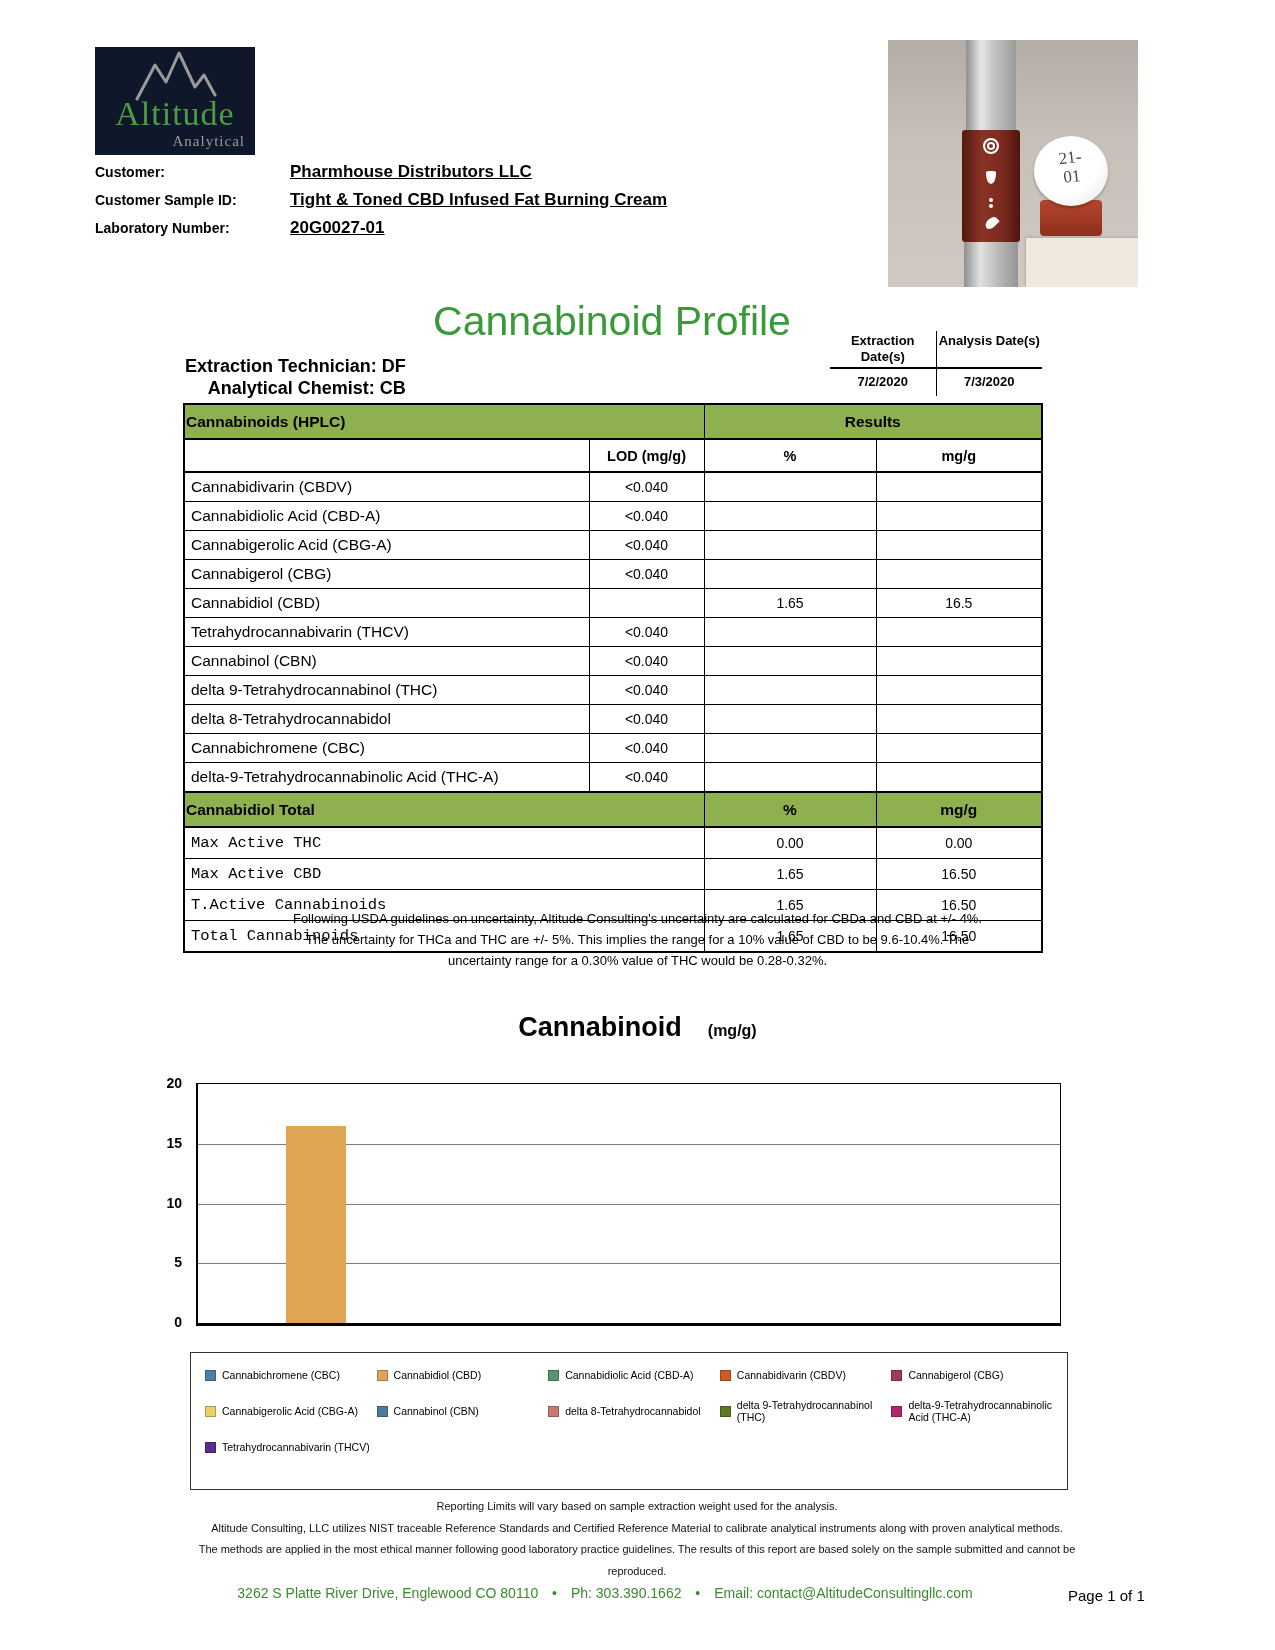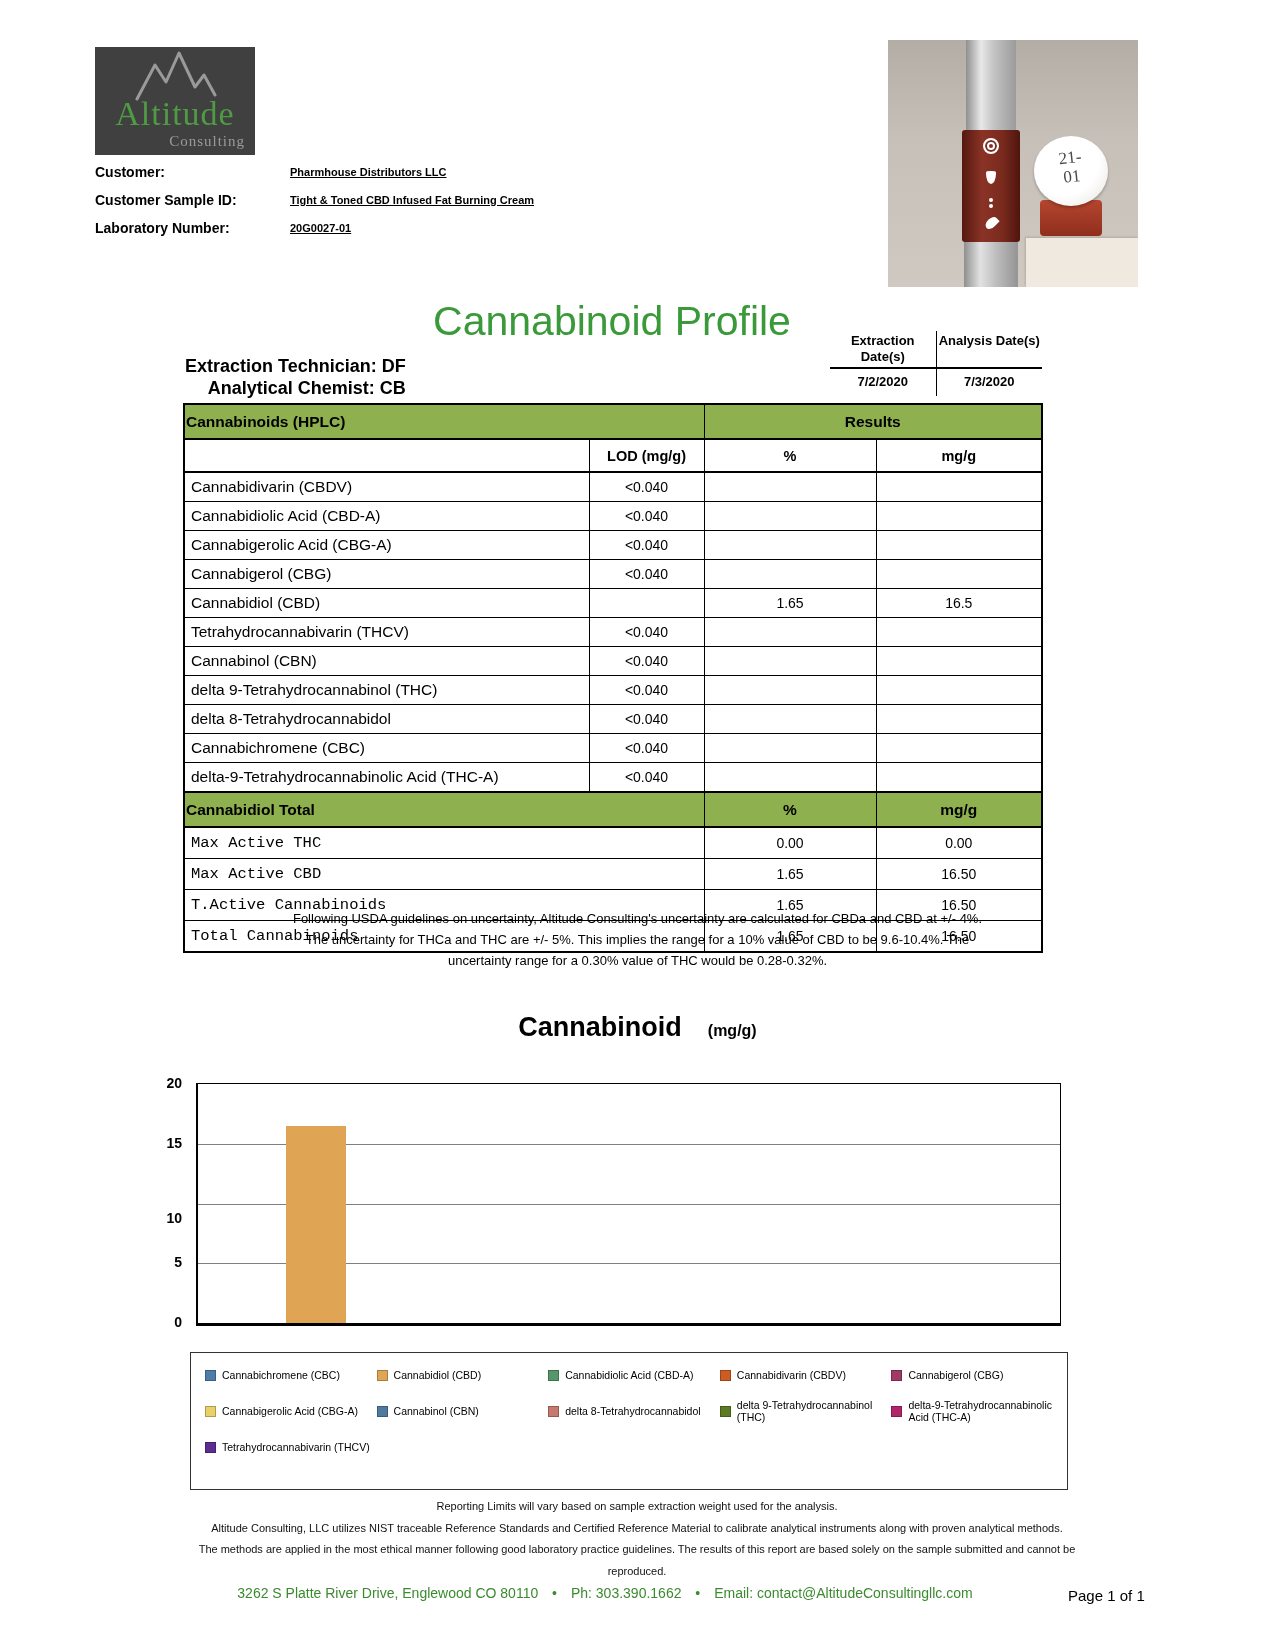--- a/index.html
+++ b/index.html
@@ -1,30 +1,30 @@
 <!DOCTYPE html>
 <html><head>
 <meta charset="utf-8">
 <style>
   html,body{margin:0;padding:0;background:#ffffff;}
   body{font-family:"Liberation Sans",sans-serif;color:#000;}
   .page{position:relative;width:1275px;height:1650px;background:#fff;overflow:hidden;}
 
   
-  .logo-box{position:absolute;left:95px;top:47px;width:160px;height:108px;background:#404040;}
+  .logo-box{position:absolute;left:95px;top:47px;width:160px;height:108px;background:#0f172a;}
   .logo-mark{position:absolute;left:38px;top:2px;width:92px;height:52px;}
   .logo-brand{position:absolute;left:0;top:48px;width:160px;text-align:center;
     font-family:"Liberation Serif",serif;font-size:34px;color:#4e9b43;letter-spacing:1px;}
   .logo-sub{position:absolute;left:0;top:86px;width:150px;text-align:right;
     font-family:"Liberation Serif",serif;font-size:15px;color:#9a9a9a;letter-spacing:1px;}
 
   .cust-info{position:absolute;left:95px;top:158px;width:700px;}
   .cust-row{display:flex;height:28px;align-items:center;}
   .cust-label{width:195px;font-size:14px;font-weight:bold;}
-  .cust-value{font-size:11px;font-weight:bold;text-decoration:underline;}
+  .cust-value{font-size:17px;font-weight:bold;text-decoration:underline;}
 
   
   .photo{position:absolute;left:888px;top:40px;width:250px;height:247px;
     background:linear-gradient(180deg,#b3ada6 0%,#c6c0b8 40%,#cfc9c1 100%);overflow:hidden;}
   .tube{position:absolute;left:74px;top:-6px;width:58px;height:260px;}
   .tube-captop{position:absolute;left:4px;top:0;width:50px;height:96px;border-radius:6px 6px 0 0;
     background:linear-gradient(90deg,#8f8f8f,#e8e8e8 30%,#c4c4c4 55%,#9b9b9b);}
   .tube-body{position:absolute;left:0;top:96px;width:58px;height:112px;
     background:linear-gradient(90deg,#55180f,#8a3326 35%,#7a2a1e 70%,#4e150d);border-radius:3px;}
   .tube-capbot{position:absolute;left:2px;top:208px;width:54px;height:48px;
@@ -107,21 +107,21 @@
 </head>
 <body>
 
 <div class="page">
 
   <div class="logo-box">
     <svg class="logo-mark" viewBox="0 0 92 52">
       <polyline points="4,50 22,16 33,33 46,4 62,38 71,26 82,46" fill="none" stroke="#9a9a9a" stroke-width="3" stroke-linejoin="round" stroke-linecap="round"></polyline>
     </svg>
     <div class="logo-brand">Altitude</div>
-    <div class="logo-sub">Consulting</div>
+    <div class="logo-sub">Analytical</div>
   </div>
 
   <div class="cust-info">
       <div class="cust-row">
         <div class="cust-label">Customer:</div>
         <div class="cust-value">Pharmhouse Distributors LLC</div>
       </div>
       <div class="cust-row">
         <div class="cust-label">Customer Sample ID:</div>
         <div class="cust-value">Tight &amp; Toned CBD Infused Fat Burning Cream</div>
@@ -297,21 +297,21 @@
       <div>The uncertainty for THCa and THC are +/- 5%. This implies the range for a 10% value of CBD to be 9.6-10.4%. The</div>
       <div>uncertainty range for a 0.30% value of THC would be 0.28-0.32%.</div>
     </div>
 
   <div class="chart-title">
     <span class="main">Cannabinoid</span><span class="unit">(mg/g)</span>
   </div>
   <div class="y-axis">
       <div class="ytick" style="top: calc(100% - 8px);">0</div>
       <div class="ytick" style="top: calc(75% - 8px);">5</div>
-      <div class="ytick" style="top: calc(50% - 8px); margin-top: 15px;">10</div>
+      <div class="ytick" style="top: calc(50% - 8px);">10</div>
       <div class="ytick" style="top: calc(25% - 8px);">15</div>
       <div class="ytick" style="top: calc(0% - 8px);">20</div>
     </div>
   <div class="plot">
       <div class="gridline" style="top: 75%;"></div>
       <div class="gridline" style="top: 50%;"></div>
       <div class="gridline" style="top: 25%;"></div>
       <div class="bar" title="Cannabidiol (CBD): 16.5" style="left: calc(13.6364% - 30px); width: 60px; height: 82.5%; background: rgb(224, 164, 85);"></div>
     </div>
 

